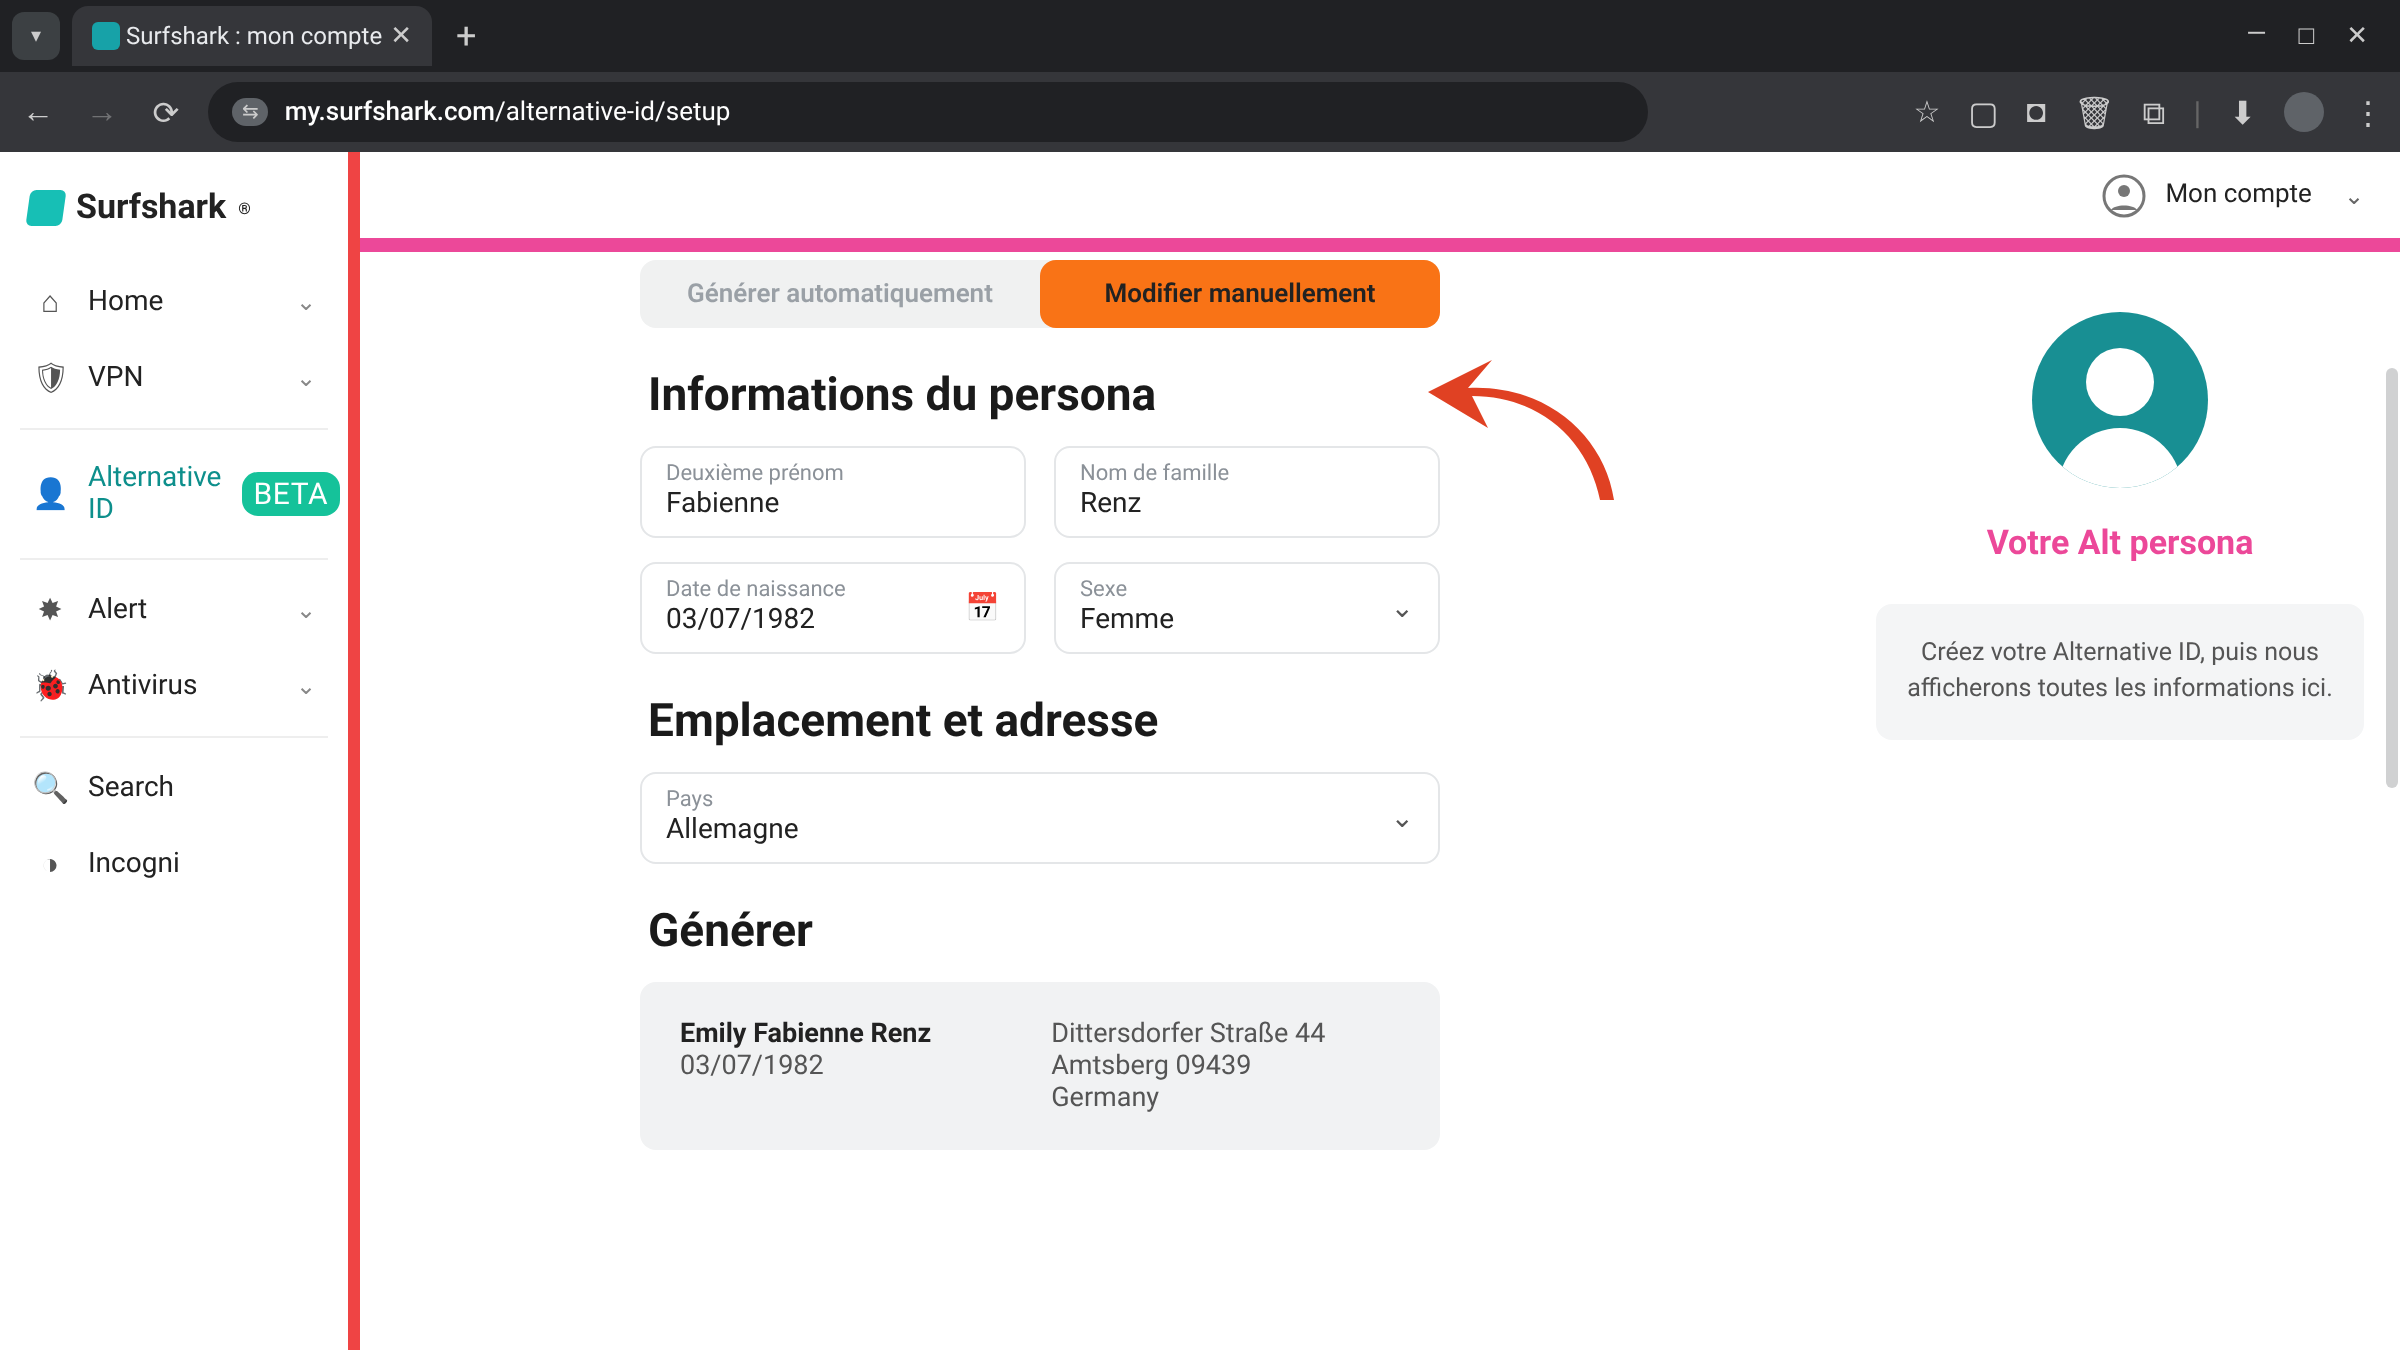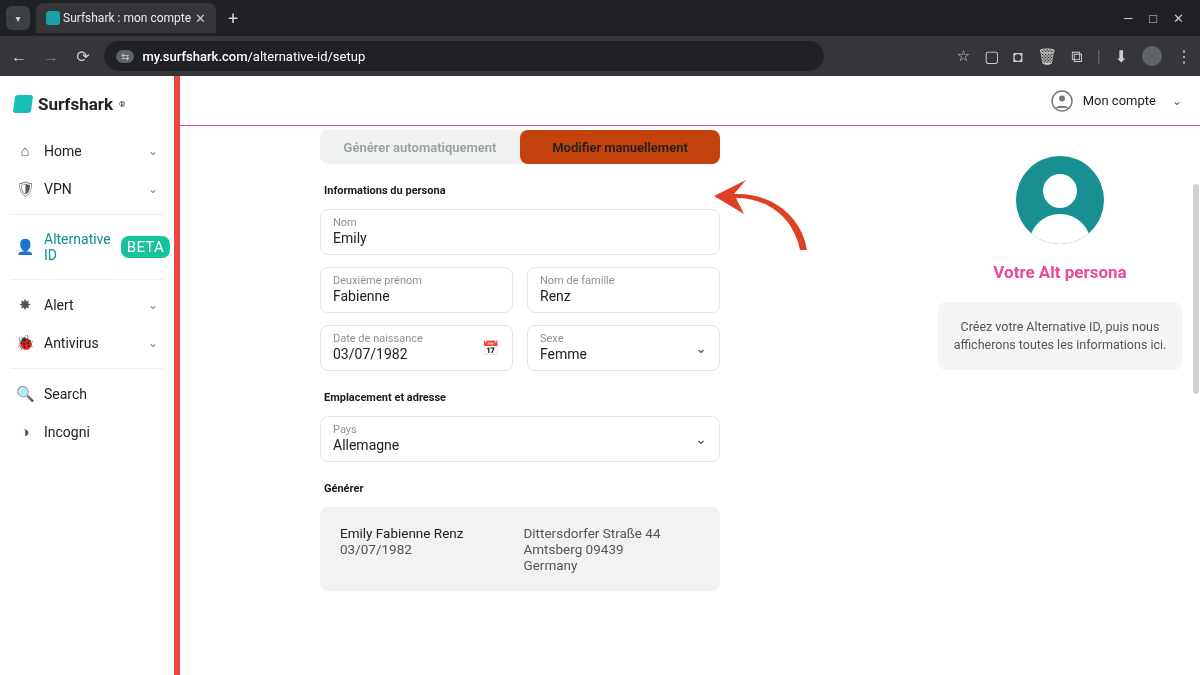--- a/index.html
+++ b/index.html
@@ -28,36 +28,36 @@
   .logo { display:flex; align-items:center; gap:6px; font-weight:700; font-size:17px; color:#222; padding:4px 4px 18px 4px;}
   .logo .mark { width:18px; height:18px; background:#17bfb5; border-radius:3px; transform:skewX(-8deg); }
   .logo sup { font-size:8px; }
   .nav-item { display:flex; align-items:center; gap:10px; padding:10px 6px; font-size:14px; color:#222; border-radius:6px; cursor:pointer; position:relative;}
   .nav-item.active { color:#0d8f8c; }
   .nav-item .ico { width:18px; text-align:center; font-size:15px; color:#555; }
   .nav-item.active .ico { color:#0d8f8c; }
   .nav-item .chev { margin-left:auto; color:#888; font-size:12px; }
   .badge { background:#15c29a; color:#fff; font-size:15px; padding:2px 6px; border-radius:8px; font-weight:400; letter-spacing:.3px;}
   hr.sep { border:none; border-top:1px solid #eee; margin:6px 0;}
-  .topbar { position:absolute; top:0; right:0; height:50px; display:flex; align-items:center; gap:10px; padding:0 18px; color:#222; font-size:13px; background:#fff; left:180px; border-bottom:1px solid #ec4899;}
+  .topbar { position:absolute; top:0; right:0; height:50px; display:flex; align-items:center; gap:10px; padding:0 18px; color:#222; font-size:13px; background:#fff; left:180px; border-bottom:7px solid #ec4899;}
   .mainwrap { flex:1; display:flex; justify-content:flex-start; margin-top:50px; }
   .tabsrow{ display:flex; background:#f0f1f1; border-radius:8px; margin:4px auto 0 auto; height:34px; width:400px;}
   .tabsrow .t { flex:1; display:flex; align-items:center; justify-content:center; font-size:13px; font-weight:600; border-radius:8px; cursor:pointer;}
   .tabsrow .t.inactive { color:#9aa0a6; }
-  .tabsrow .t.active { background:#c2410c; color:#222; }
-  h3.sec { font-size:11px; font-weight:700; color:#1a1a1a; margin:20px 0 12px 4px; }
+  .tabsrow .t.active { background:#f97316; color:#222; }
+  h3.sec { font-size:23px; font-weight:700; color:#1a1a1a; margin:20px 0 12px 4px; }
   .field { background:#fff; border:1px solid #e4e6e8; border-radius:8px; padding:6px 12px 8px 12px; display:flex; flex-direction:column; }
   .field .lbl { font-size:11px; color:#8b9198; }
   .field .val { font-size:14px; color:#222; margin-top:1px; }
   .row { display:flex; gap:14px; margin-bottom:12px; }
   .row .field { flex:1; }
   .field.withicon{ position:relative;}
   .field .righticon{ position:absolute; right:12px; top:50%; transform:translateY(-50%); color:#555; font-size:14px;}
   .preview { background:#f1f2f3; border-radius:8px; padding:18px 20px; display:flex; gap:60px; font-size:13.5px; color:#555;}
-  .preview .col strong { color:#222; font-weight:400; display:block;}
+  .preview .col strong { color:#222; font-weight:700; display:block;}
   .rightpane { width:280px; margin-top:50px; padding:30px 18px; }
   .avcirc{ width:88px; height:88px; border-radius:50%; background:#188f93; overflow:hidden; position:relative; margin:0 auto;}
   h4.rtitle{ text-align:center; font-size:17px; font-weight:700; margin-top:18px; color:#ec4899;}
   .rmsg{ background:#f4f5f6; border-radius:8px; padding:16px 14px; font-size:12.5px; color:#555; text-align:center; margin-top:20px; line-height:1.45;}
   .workspace-inner{ position:relative; flex:1; display:flex;}
   .vscroll { width:6px; background:#d0d1d2; height:210px; position:absolute; right:1px; top:108px; border-radius:3px;}
   .content { margin-left:140px; position:relative;}
   .arrow { position:absolute; left:712px; top:96px; pointer-events:none;}
   .arrow svg path { fill:#e04123; }
   .chevdown{ font-size:12px; color:#666; margin-left:6px;}
@@ -162,26 +162,20 @@
     <div class="mainwrap">
       <div class="content">
         <div class="tabsrow">
           <div class="t inactive">Générer automatiquement</div>
           <div class="t active">Modifier manuellement</div>
         </div>
 
         <h3 class="sec">Informations du persona</h3>
         <div class="row">
           <div class="field">
-            <span class="lbl">Nom</span>
-            <span class="val">Emily</span>
-          </div>
-        </div>
-        <div class="row">
-          <div class="field">
             <span class="lbl">Deuxième prénom</span>
             <span class="val">Fabienne</span>
           </div>
           <div class="field">
             <span class="lbl">Nom de famille</span>
             <span class="val">Renz</span>
           </div>
         </div>
         <div class="row">
           <div class="field withicon">

